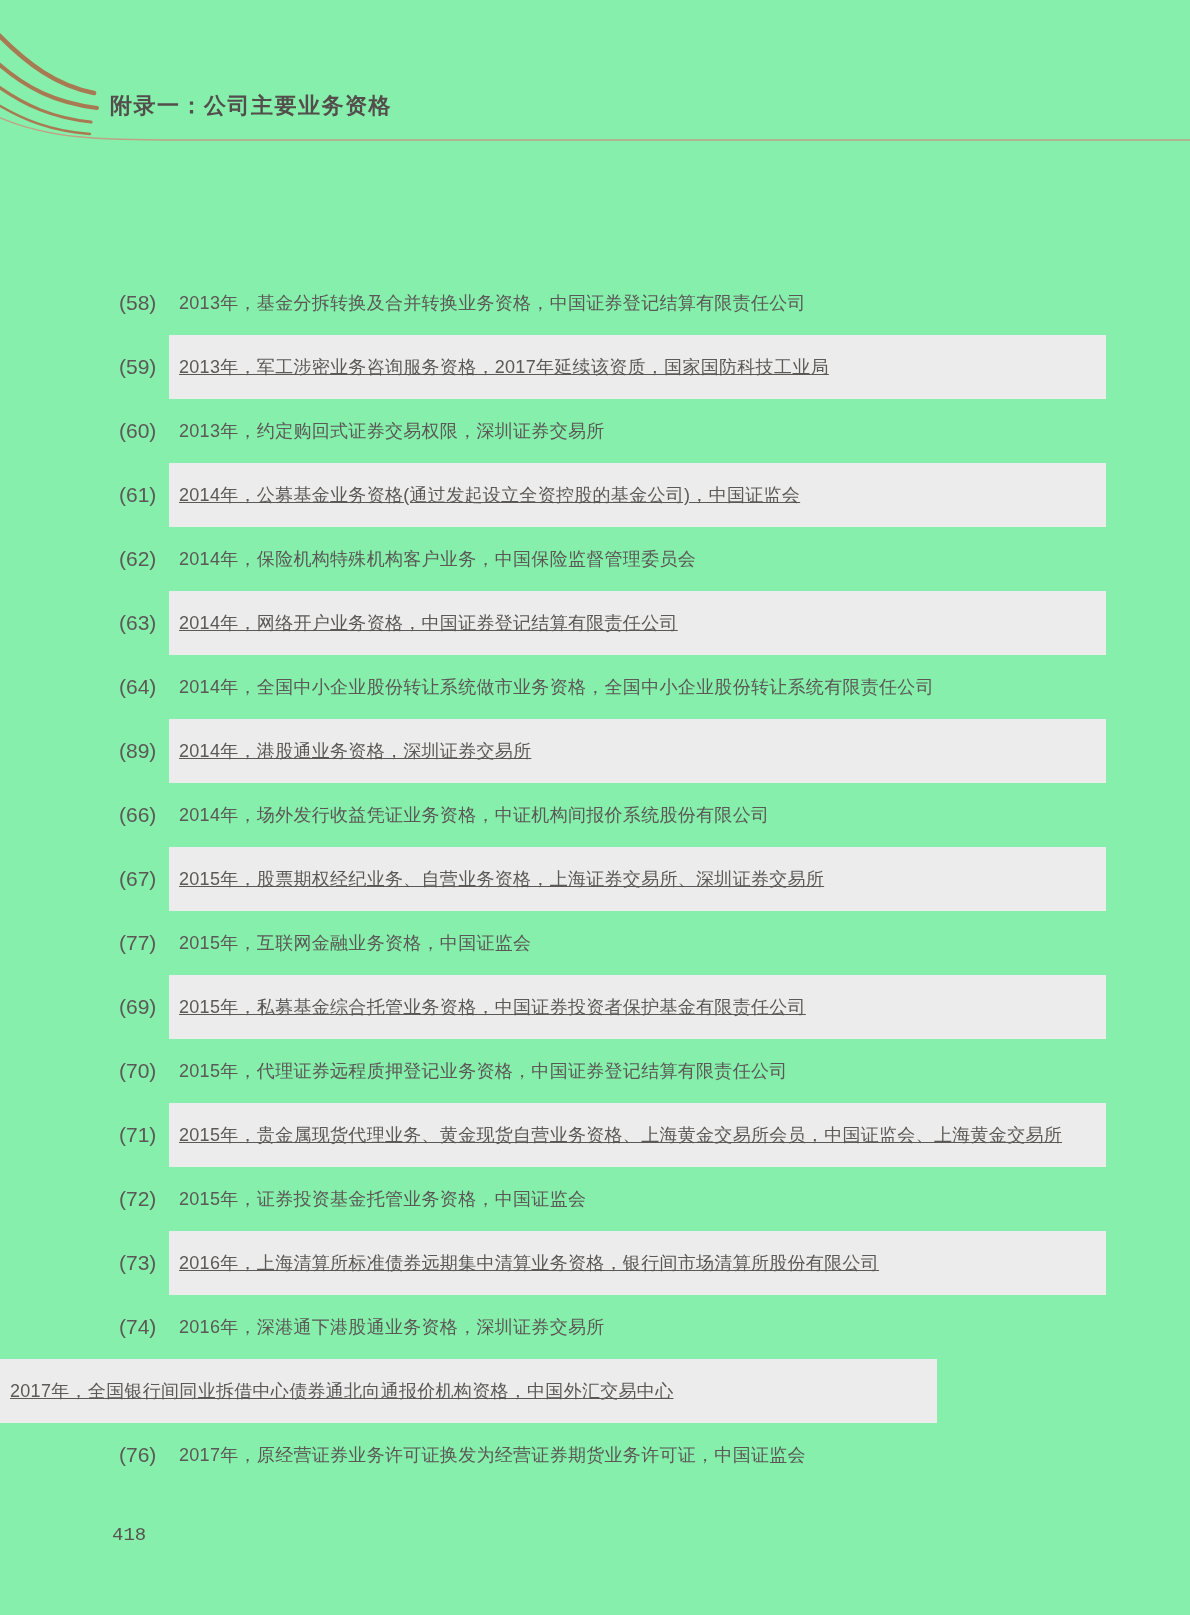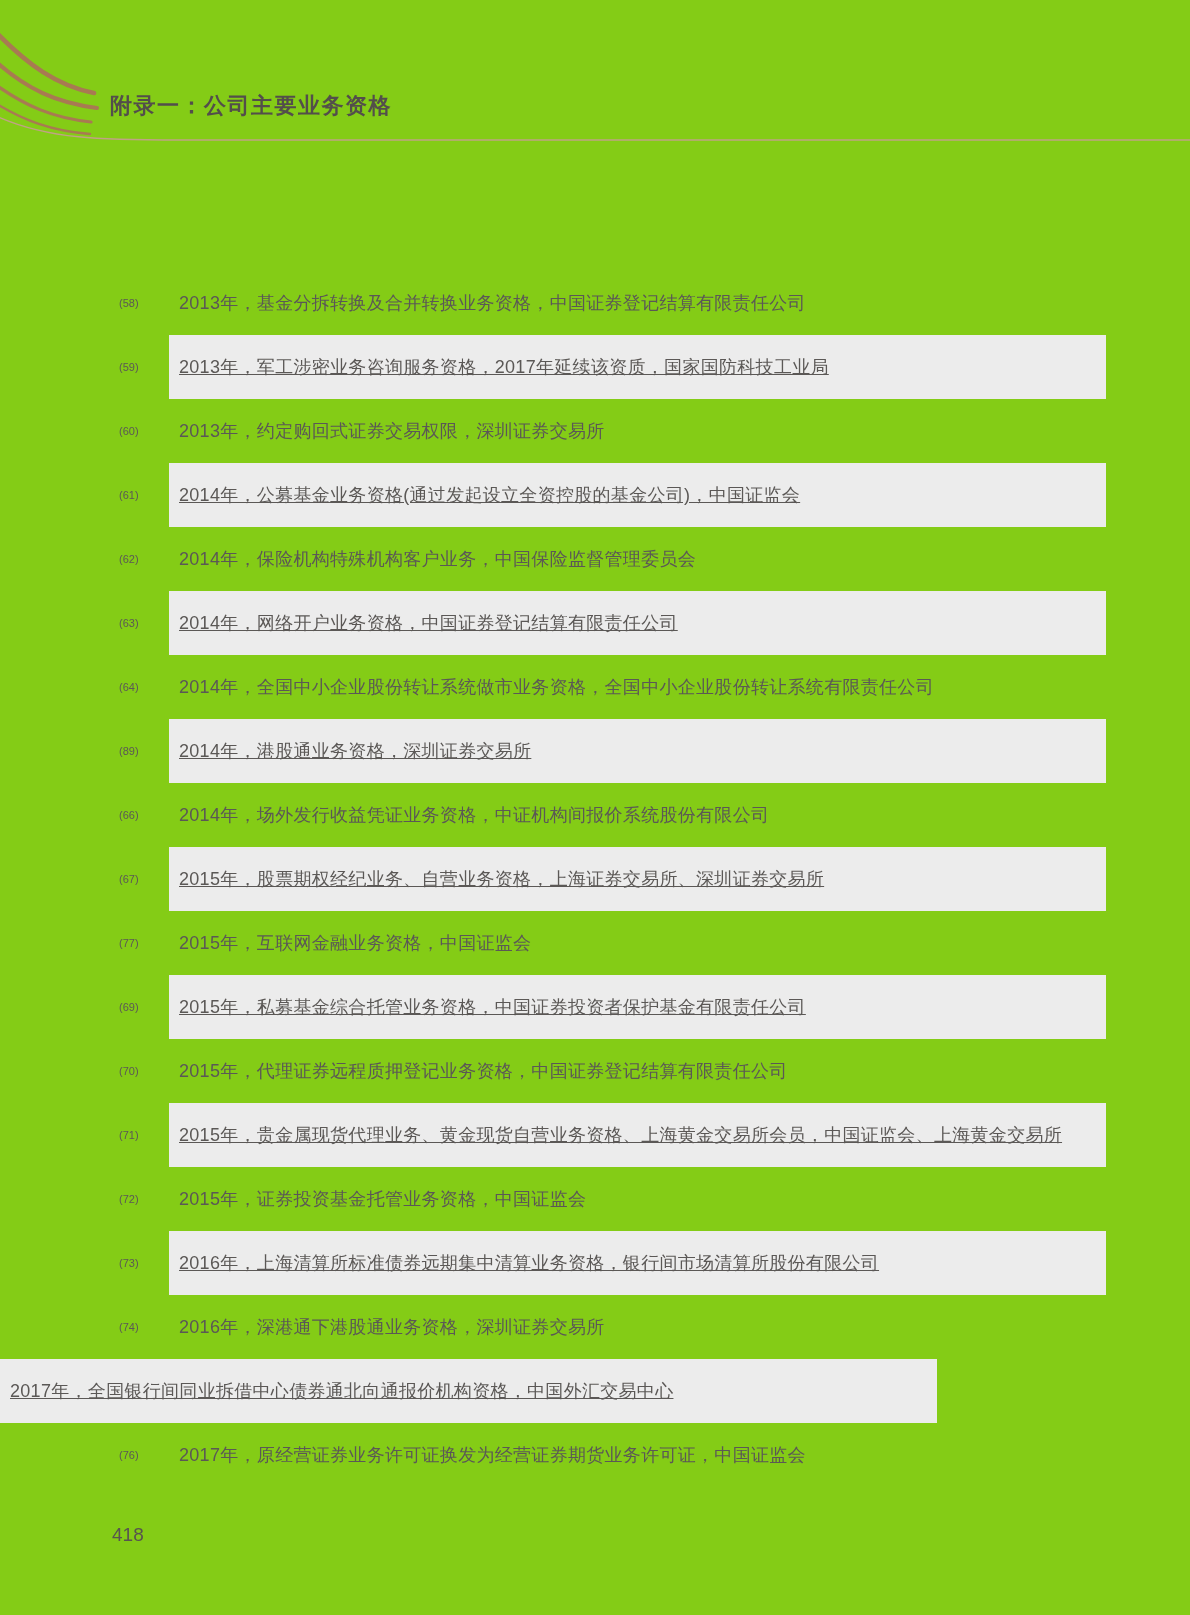--- a/index.html
+++ b/index.html
@@ -1,19 +1,19 @@
 <!DOCTYPE html>
 <html><head>
 <meta charset="utf-8">
 <style>
   html,body { margin:0; padding:0; background:#ffffff; }
   .page {
     position:relative;
     width:1190px; height:1615px;
-    background:#84cc16;
+    background:#86efac;
     overflow:hidden;
     font-family:"Liberation Sans", sans-serif;
   }
   .header-art {
     position:absolute; top:0; left:0;
     width:1190px; height:175px;
     display:block;
   }
   .page-title {
     position:absolute; left:110px; top:91px;
@@ -26,36 +26,36 @@
   }
   .qual-list {
     position:absolute; top:271px; left:0;
     width:1190px;
   }
   .row { height:64px; display:flex; align-items:stretch; }
   .row .num {
     width:169px; box-sizing:border-box;
     padding-left:119px;
     display:flex; align-items:center;
-    font-size:11px; color:#5b5856;
+    font-size:21px; color:#5b5856;
     white-space:nowrap;
   }
   .row .txt {
     width:937px; box-sizing:border-box;
     padding-left:10px; padding-right:6px;
     display:flex; align-items:center;
     font-size:18px; color:#5b5856;
     letter-spacing:0.3px;
     white-space:nowrap;
     overflow:hidden;
   }
   .row.shaded .txt { background:#ececec;text-decoration:underline; }
   .page-number {
     position:absolute; left:112px; top:1524px;
-    font-family:Liberation Sans, sans-serif;
+    font-family:Liberation Mono, monospace;
     font-size:19px; color:#58544f;
   }
 </style>
 </head>
 <body>
 
 <div class="page">
 
   <svg class="header-art" viewBox="0 0 1190 175" xmlns="http://www.w3.org/2000/svg" aria-hidden="true">
 

